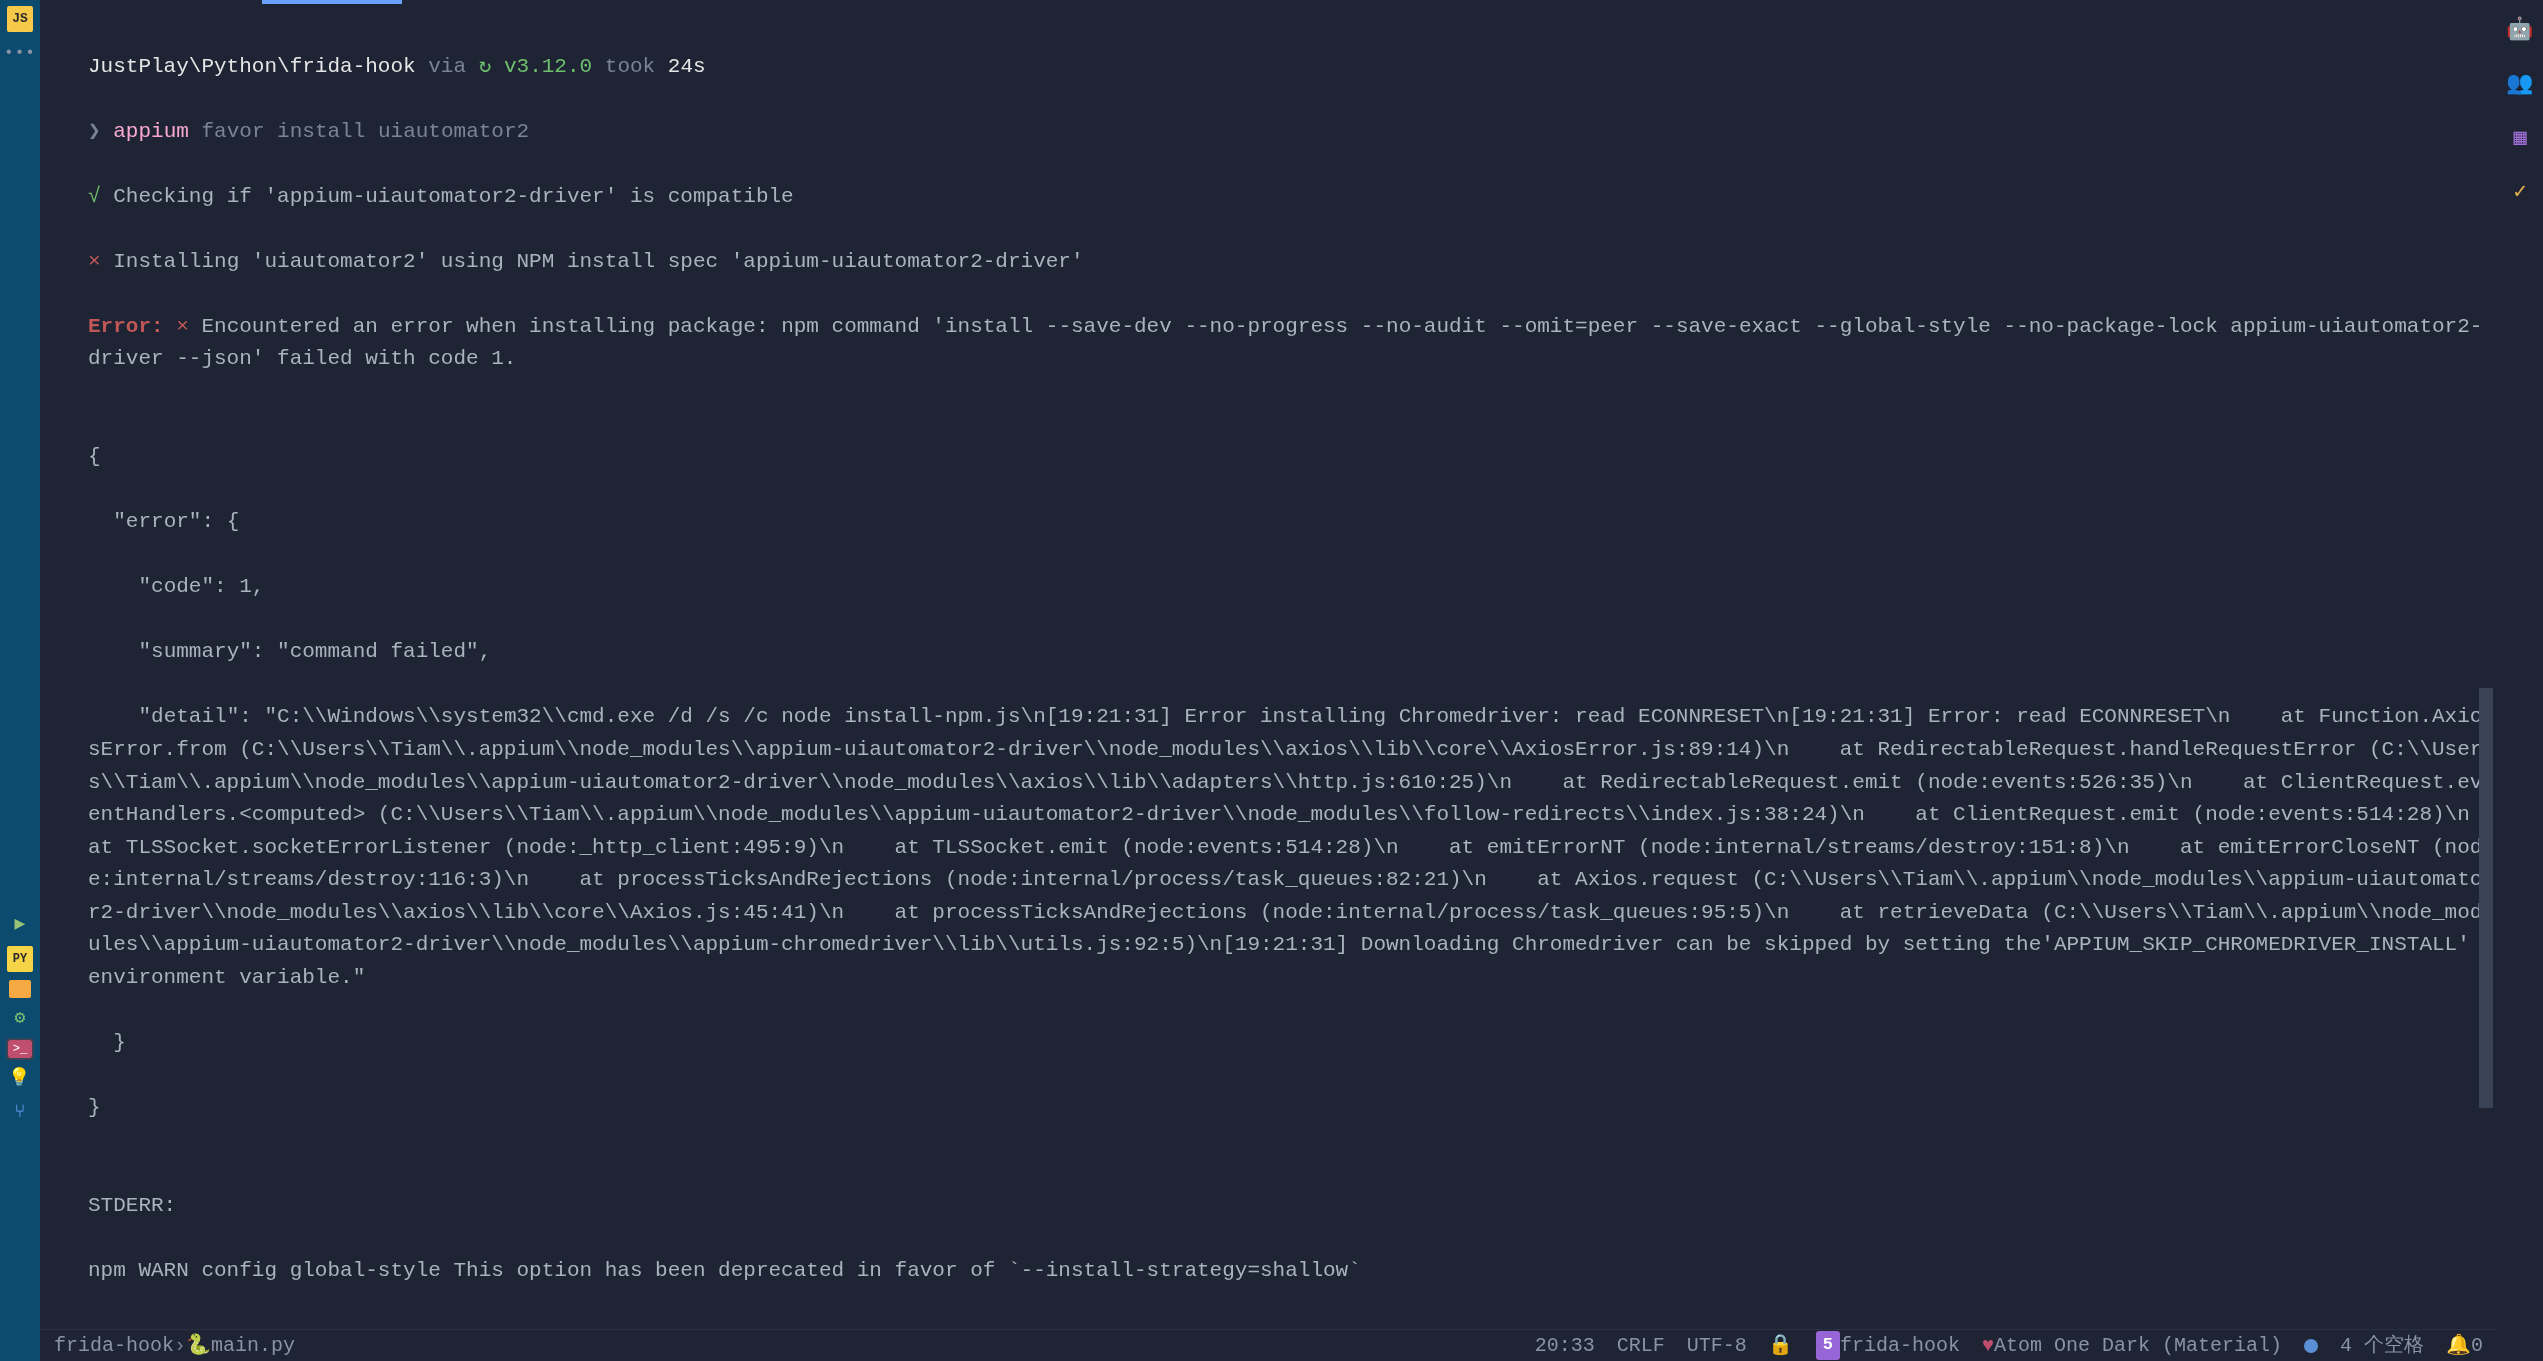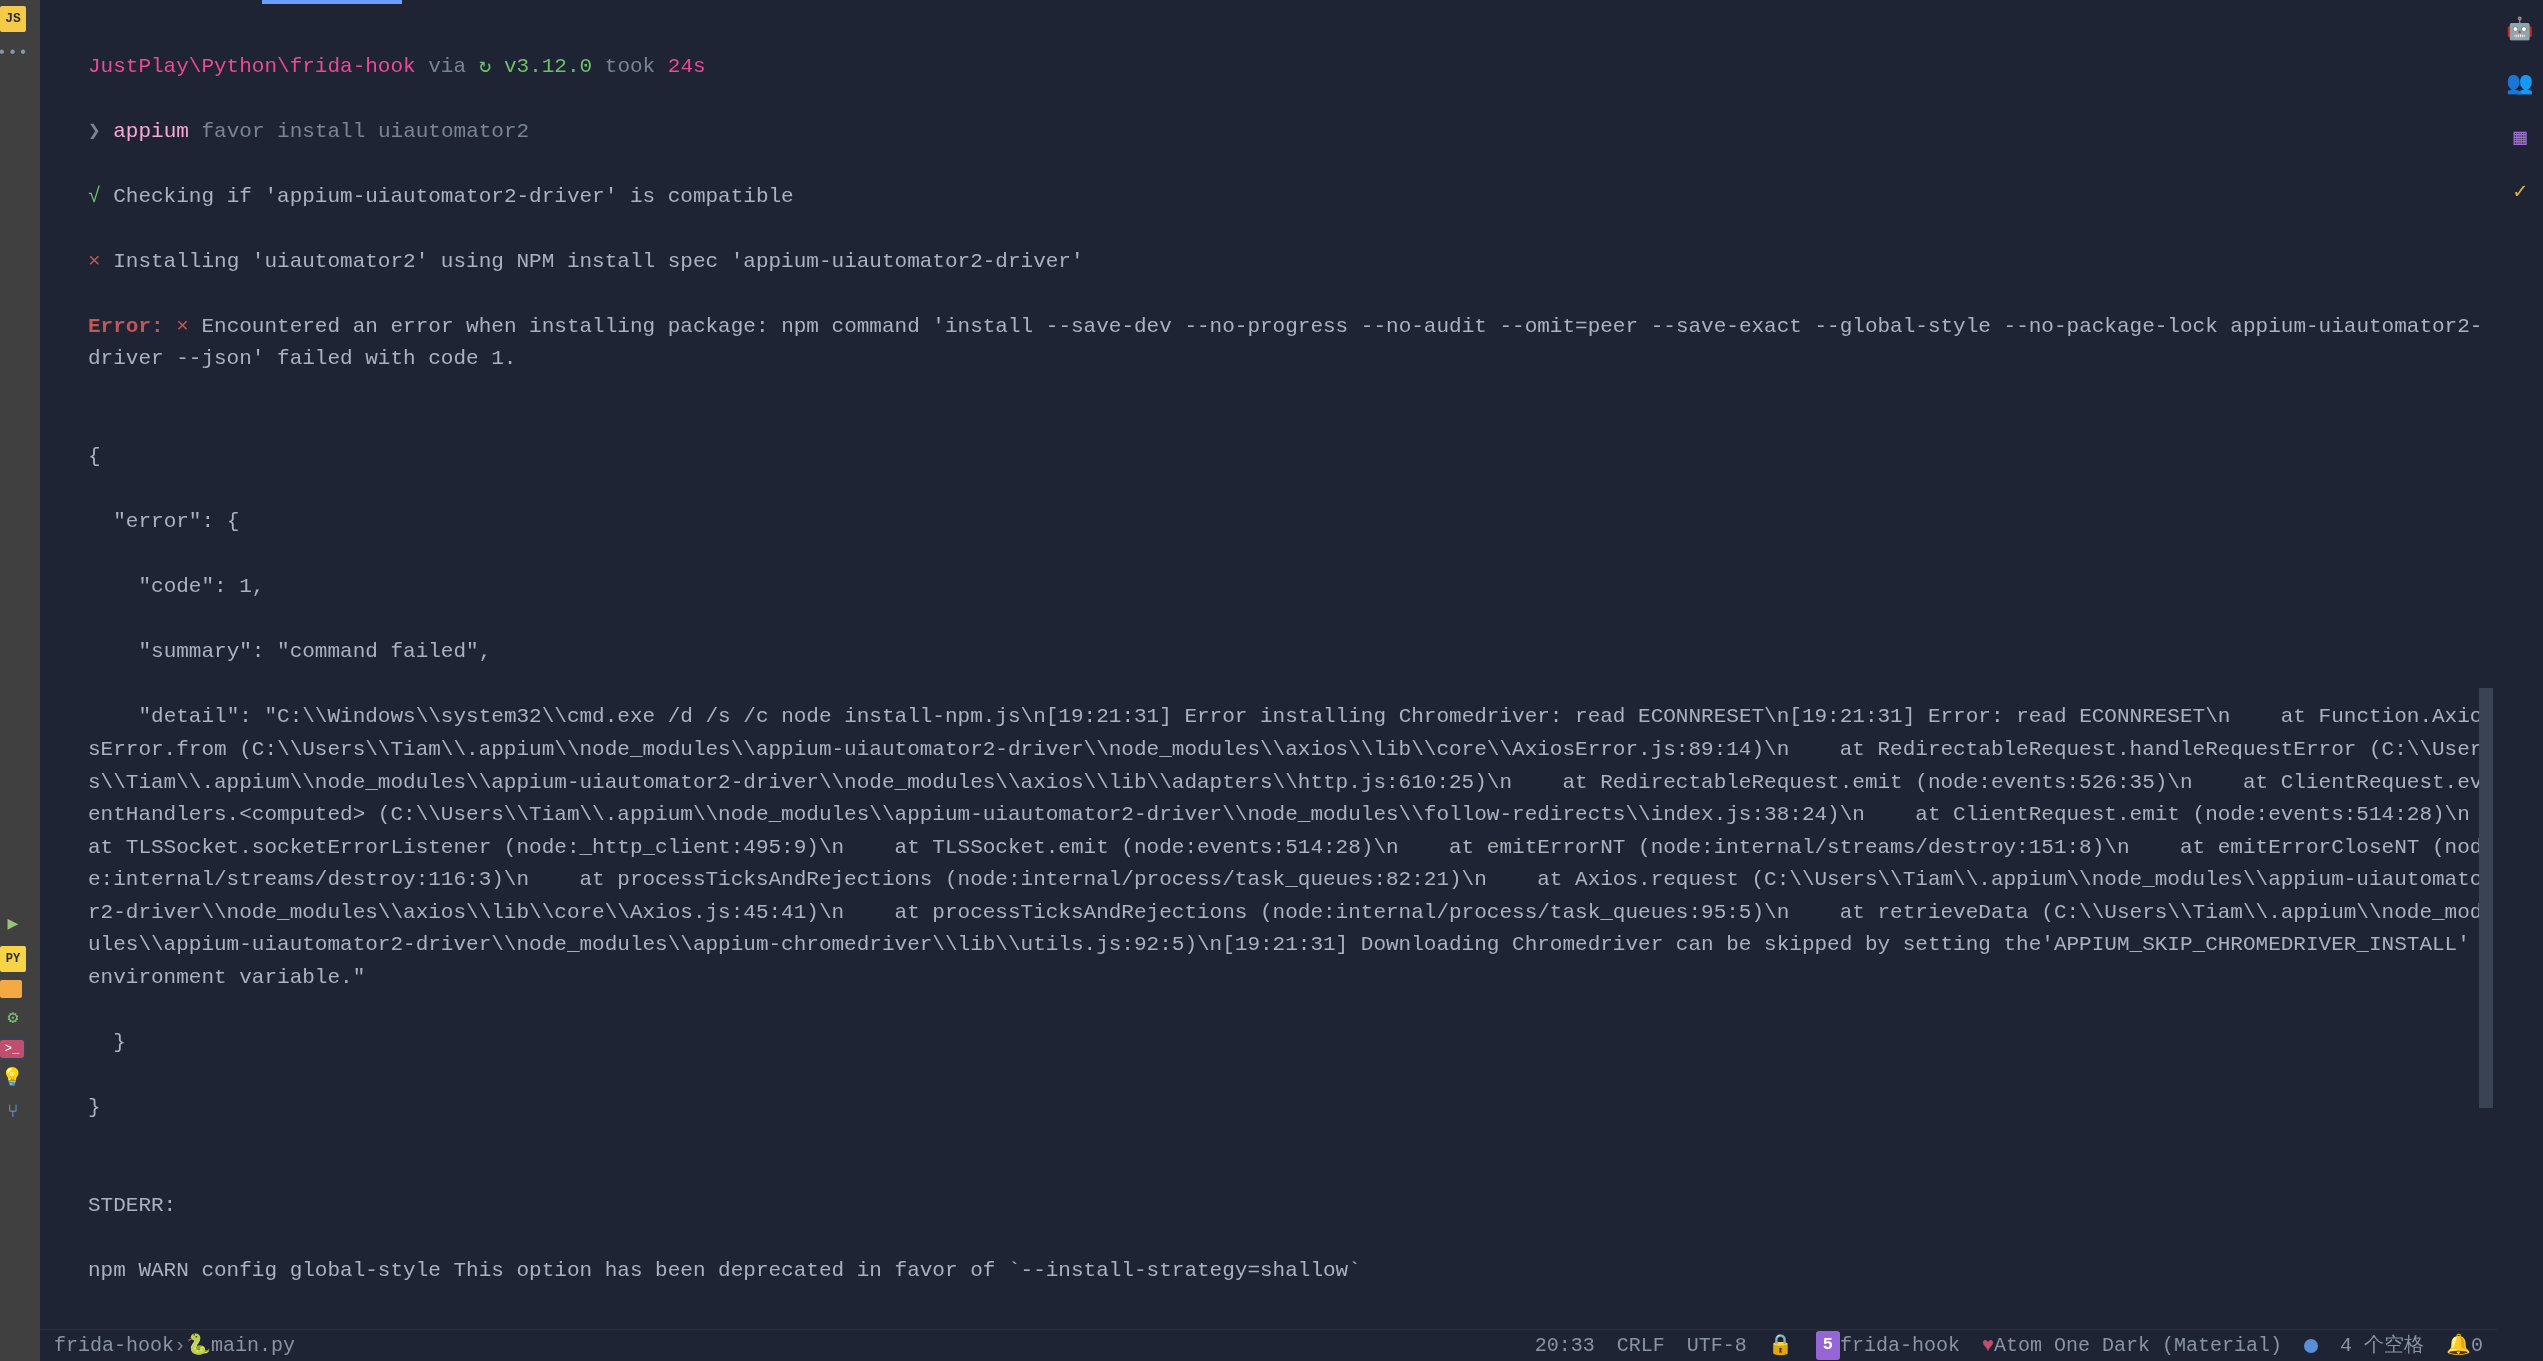--- a/index.html
+++ b/index.html
@@ -10,24 +10,24 @@
       font-size:21px;
       line-height:1.55;
       overflow:hidden;
       width:2543px;
       height:1361px;
     }
     .root { display:flex; width:100%; height:100%; }
     
     .activity-bar {
       width:40px;
-      background:#404040;
+      background:#0c4a6e;
       display:flex;
       flex-direction:column;
-      align-items:flex-start;
+      align-items:center;
       padding-top:6px;
       gap:8px;
     }
     .act-icon {
       width:26px; height:26px;
       display:flex; align-items:center; justify-content:center;
       border-radius:3px;
       font-size:18px;
       cursor:pointer;
       color:#8a93a6;
@@ -87,21 +87,21 @@
       flex-direction:column;
       align-items:center;
       padding-top:14px;
       gap:20px;
     }
     .rr-icon { color:#8a93a6; cursor:pointer; font-size:22px; }
     .rr-icon.grid { color:#a06fd6; }
     .rr-icon.check { color:#e0b050; }
 
     
-    .c-gold  { color:#ec4899; }
+    .c-gold  { color:#e5e5e5; }
     .c-dim   { color:#7a8496; }
     .c-green { color:#6fbf6f; }
     .c-blue  { color:#f9a8d4; }
     .c-red   { color:#c25757; }
     .c-redx  { color:#c25757; }
     .c-check { color:#6fbf6f; }
     .c-redb  { color:#c25757; font-weight:bold; }
     .line { display:block; }
 
     .prompt-caret { color:#7a8496; }

